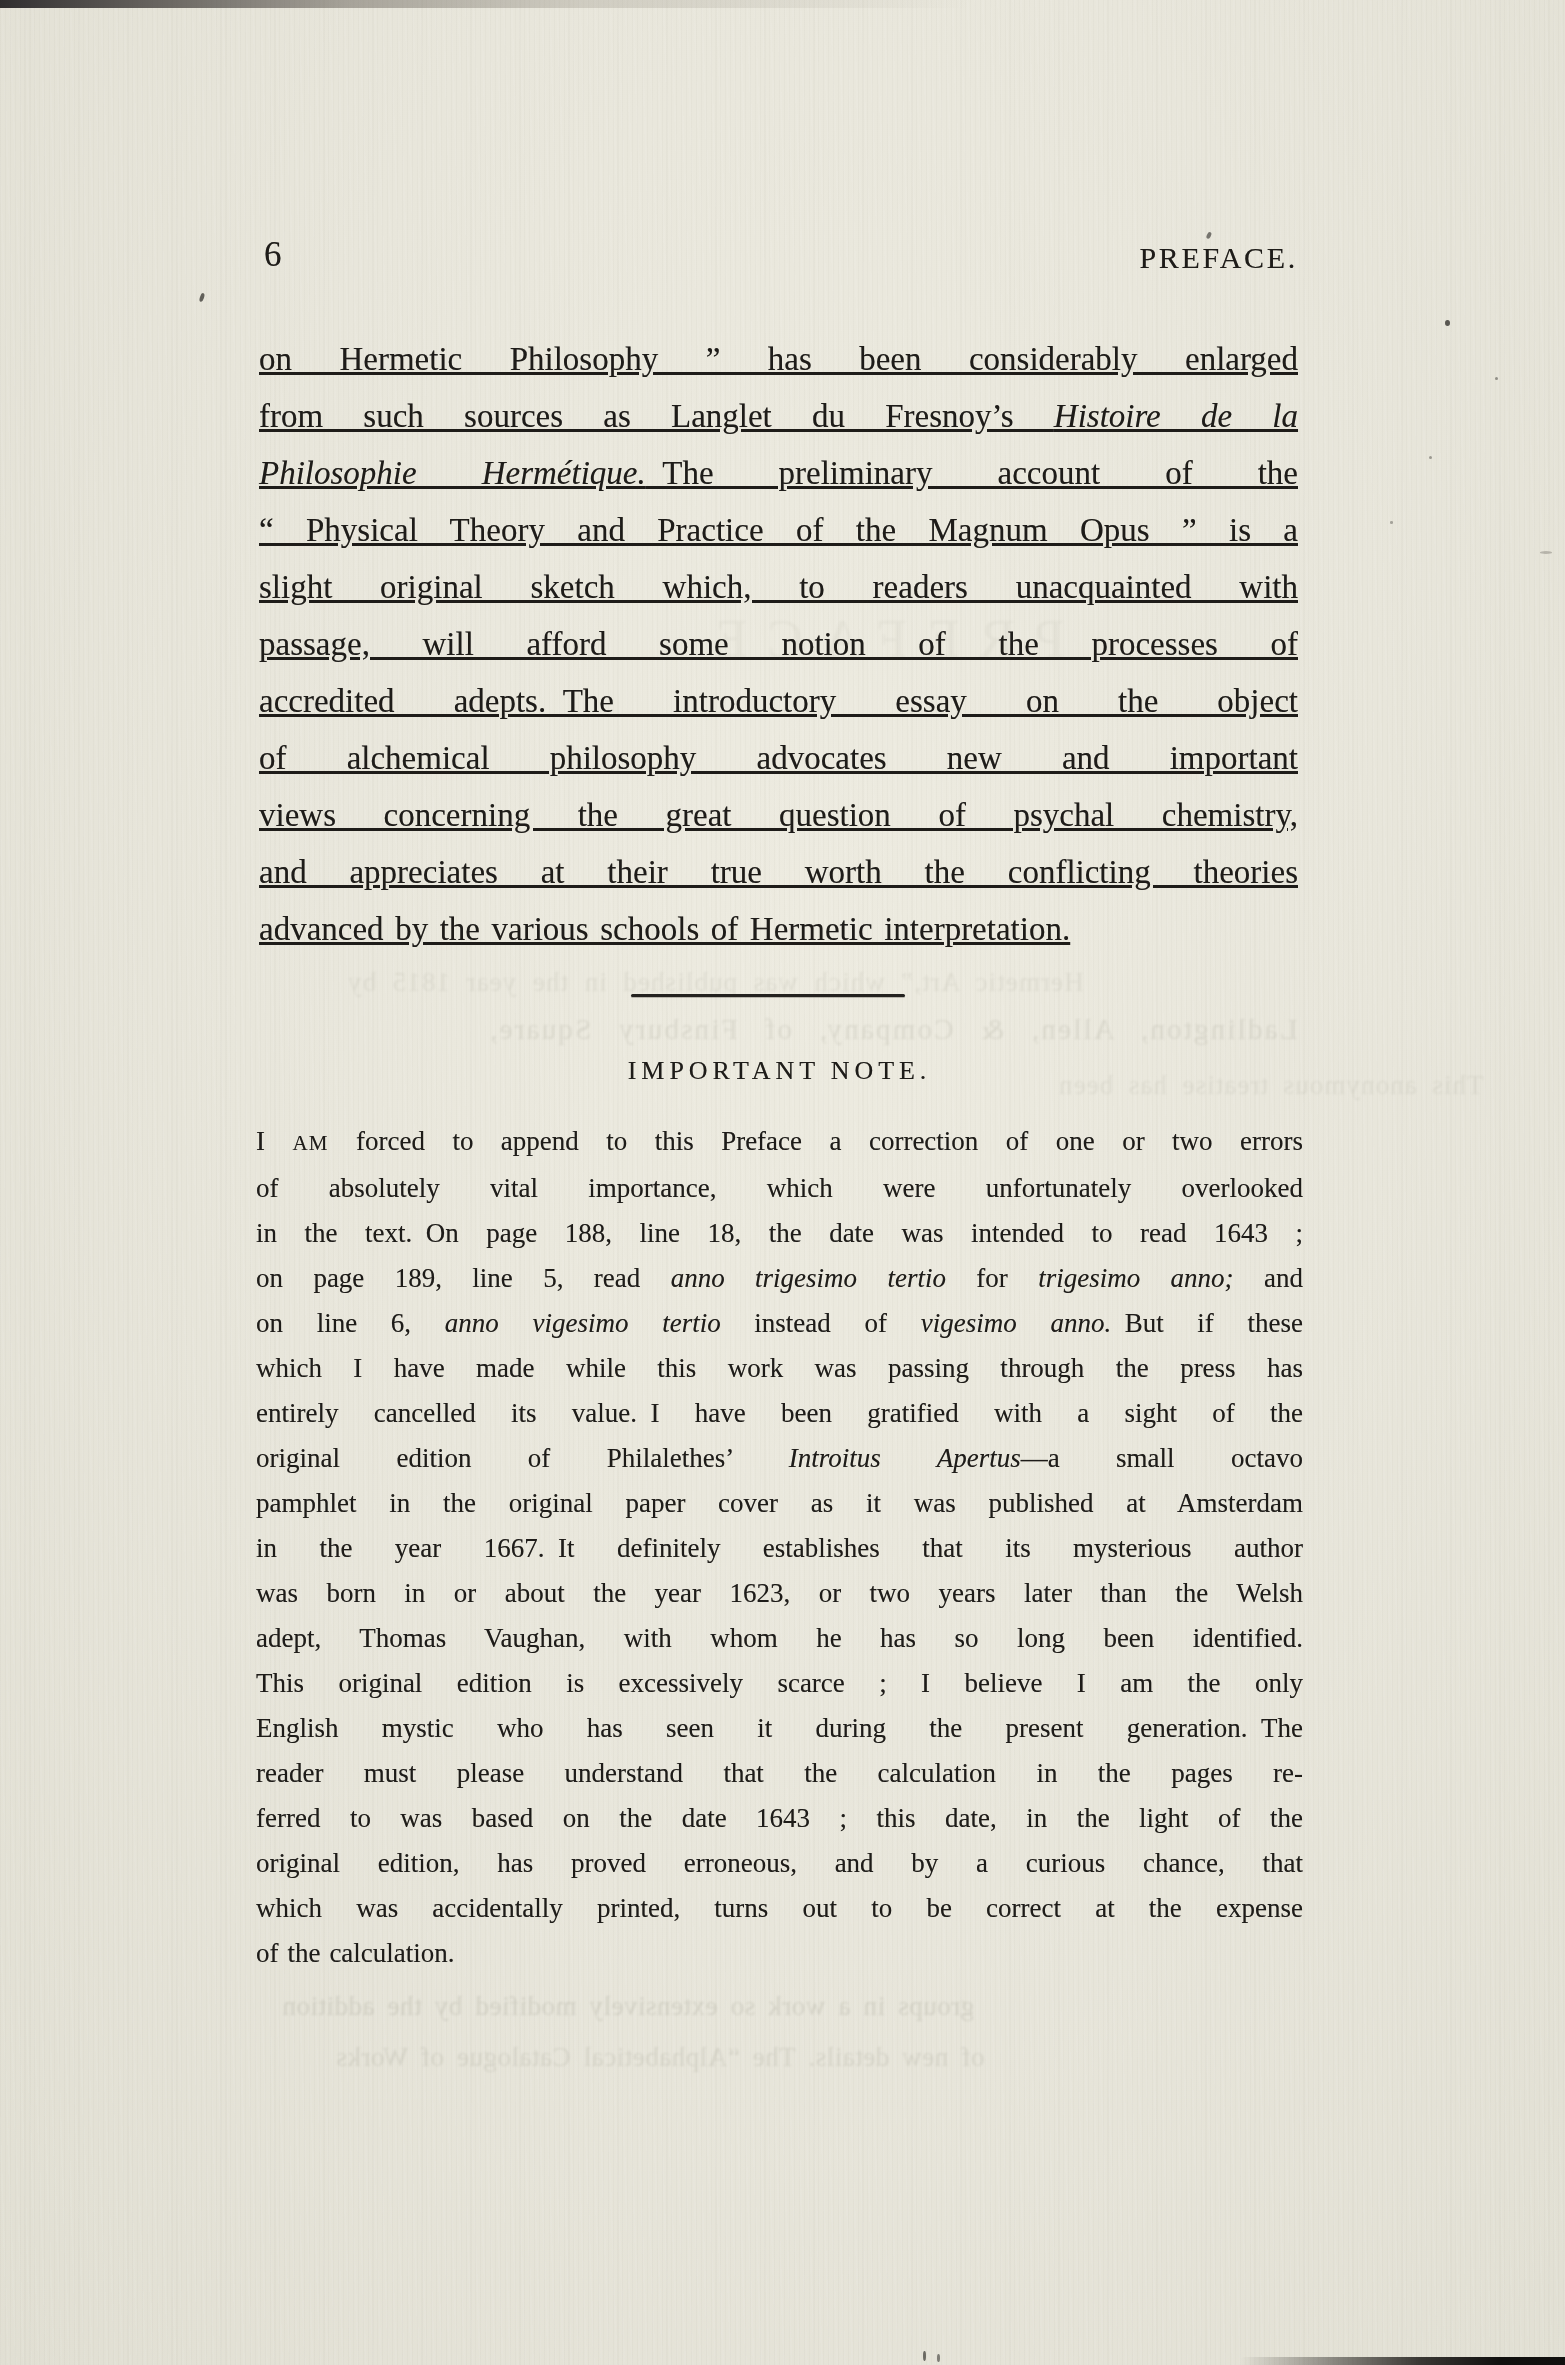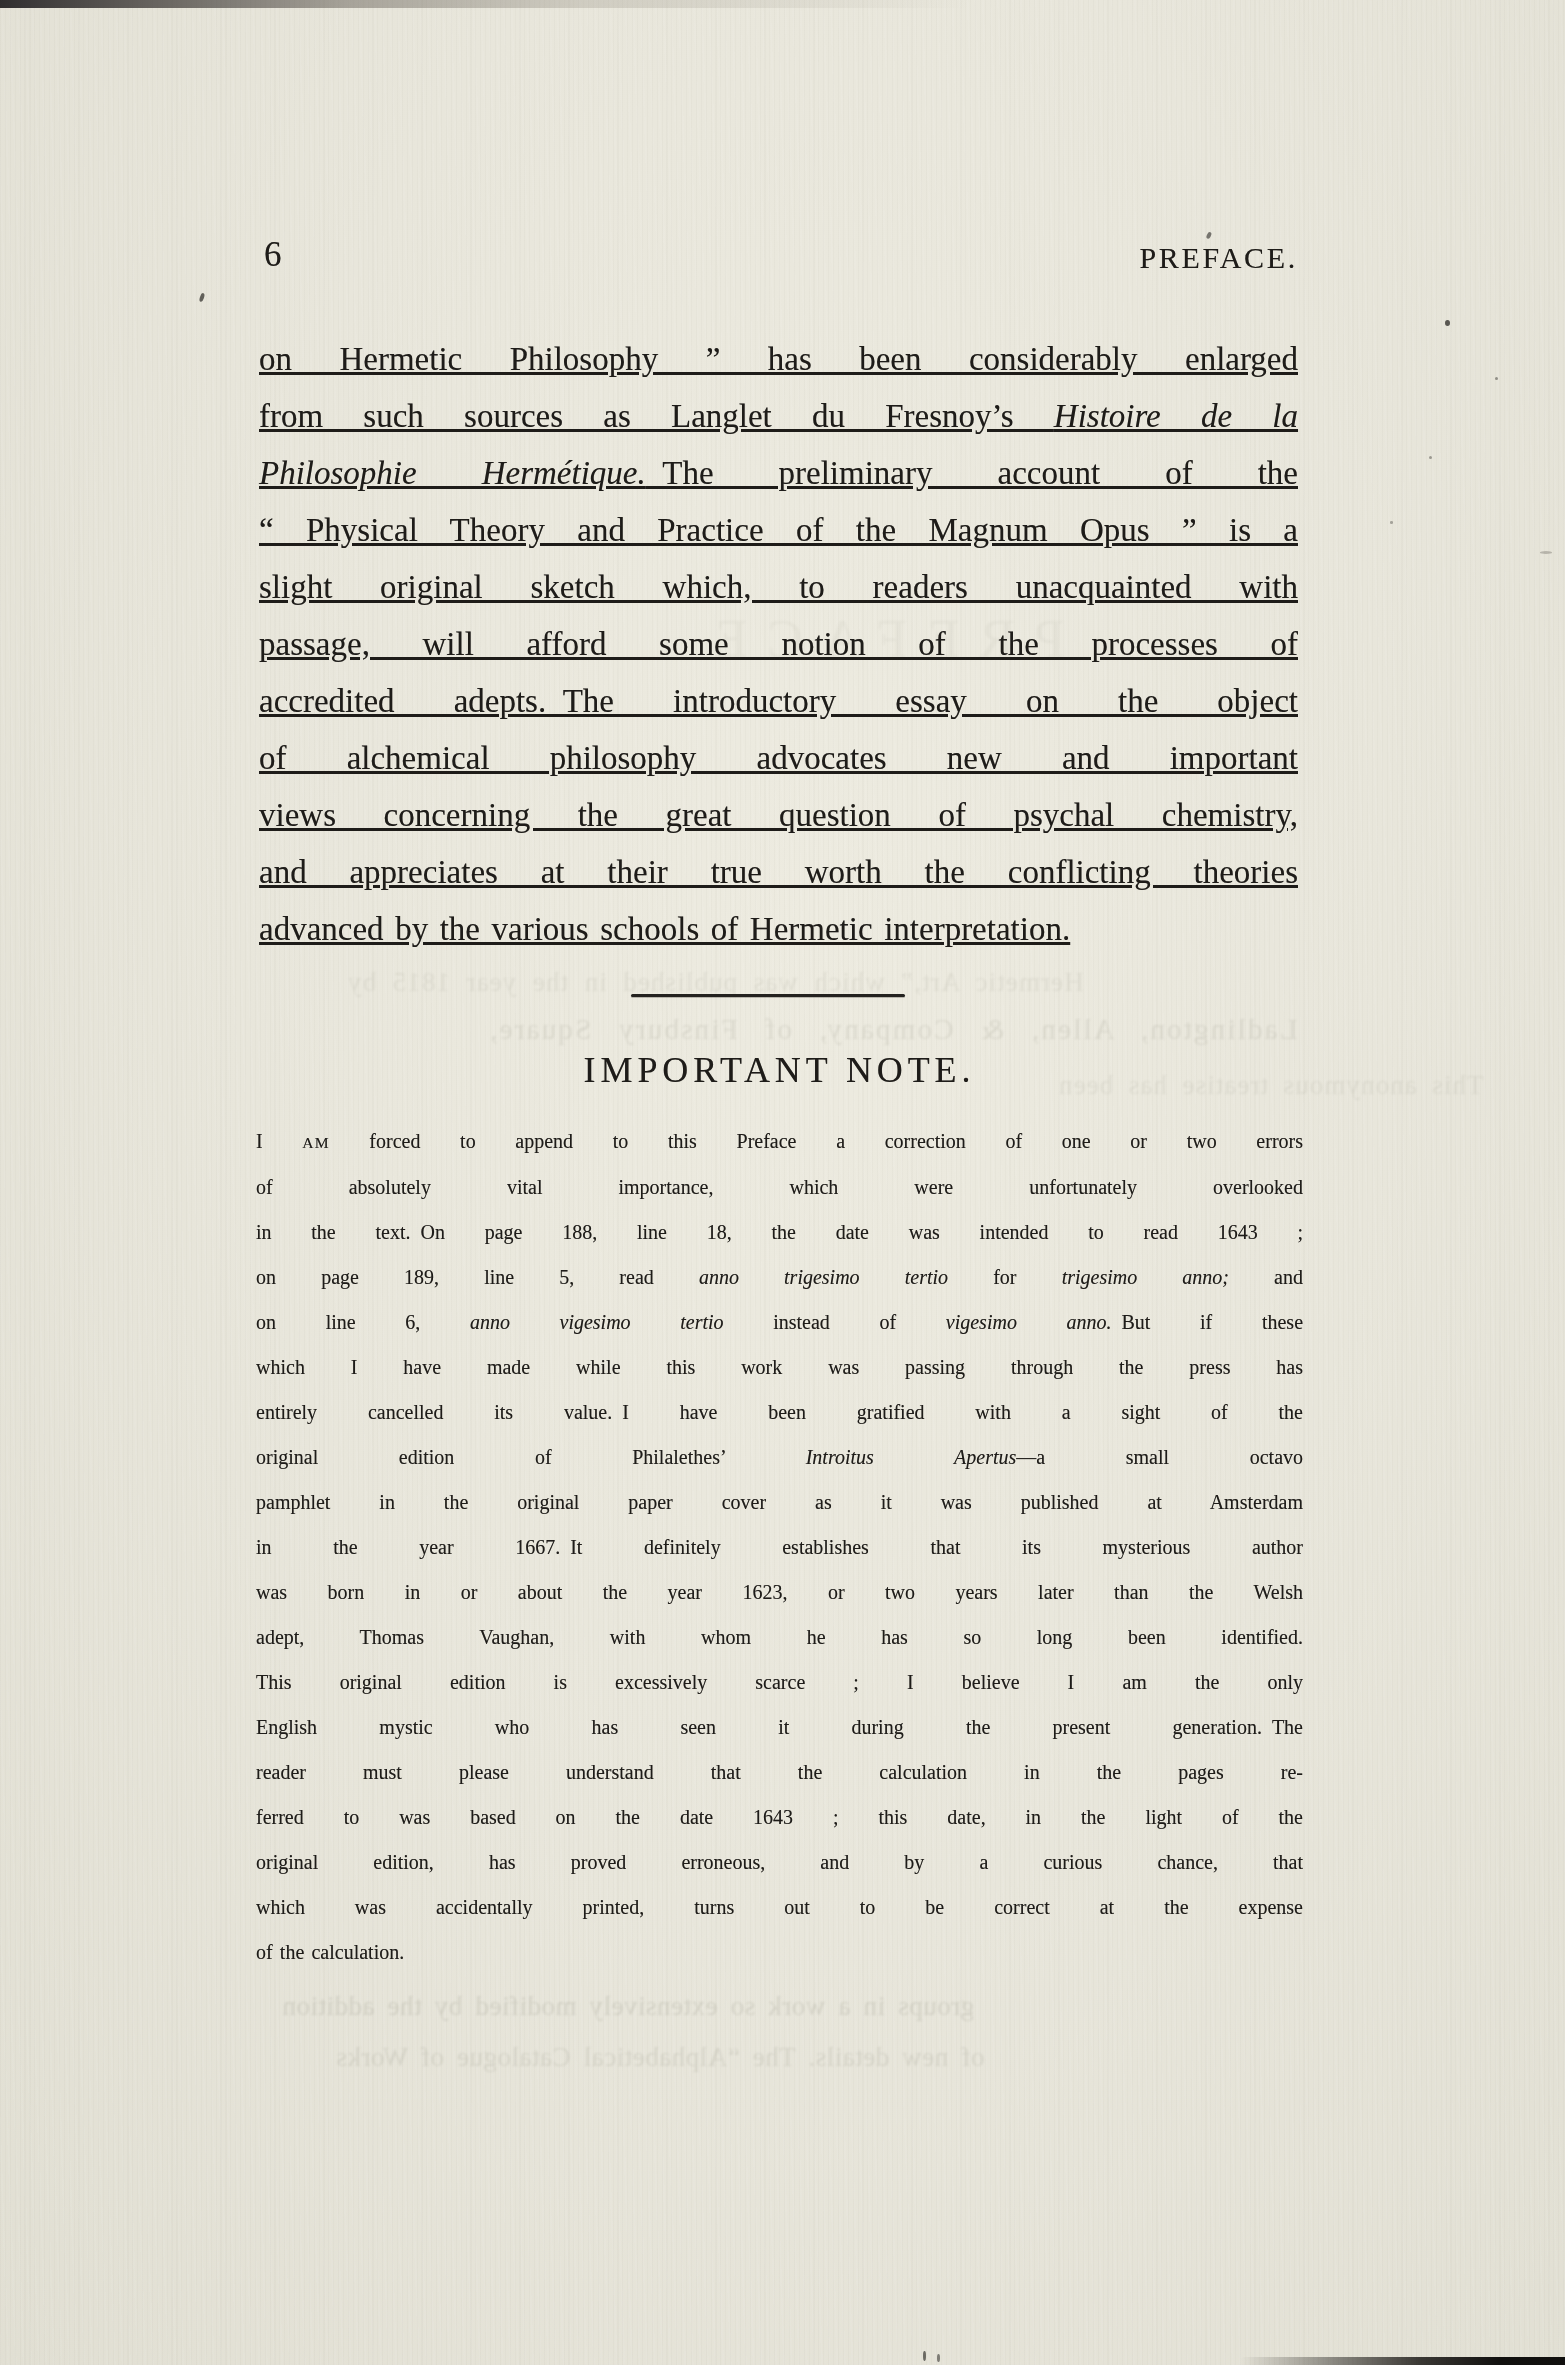--- a/index.html
+++ b/index.html
@@ -24,37 +24,37 @@
     position:absolute; left:259px; top:242px; width:1039px; text-align:right;
     font-size:30px; line-height:31.5px; letter-spacing:2.7px;
     text-shadow:0 0 0.5px rgba(30,28,25,.45);
   }
   .para {
     position:absolute; left:259px; top:331px; width:1039px;
     font-size:33px; line-height:57px; word-spacing:3.3px;text-decoration:underline;
   }
   .note-para {
     position:absolute; left:256px; top:1119px; width:1047px;
-    font-size:20px; line-height:45px; word-spacing:2.2px;
+    font-size:27px; line-height:45px; word-spacing:2.2px;
   }
   .tline {
     text-align:justify; text-align-last:justify;
     text-shadow:0 0 0.5px rgba(30,28,25,.4);
   }
   .tline.nojust { text-align:left; text-align-last:left; }
   .it { font-style:italic; }
   .sc { font-size:0.78em; letter-spacing:1.1px; }
   .rule {
     position:absolute; left:631px; top:994px; width:274px; height:3.3px;
     background:#24221f; border-radius:1.6px;
     box-shadow:0 1.1px 0.5px rgba(30,28,25,.25);
   }
   .note-heading {
     position:absolute; left:256px; top:1054px; width:1047px; text-align:center;
-    font-size:36px; line-height:33px; letter-spacing:4.9px;
+    font-size:26px; line-height:33px; letter-spacing:4.9px;
     text-shadow:0 0 0.5px rgba(30,28,25,.45);
   }
   .ghost {
     position:absolute; transform:scaleX(-1); color:#6d6c5c;
     filter:blur(0.9px); white-space:nowrap; pointer-events:none;
   }
   .speck { position:absolute; background:#2a2824; border-radius:50%; pointer-events:none; }
   .edge-top {
     position:absolute; top:0; left:0; width:971px; height:7.6px; pointer-events:none;
     background:linear-gradient(90deg,

